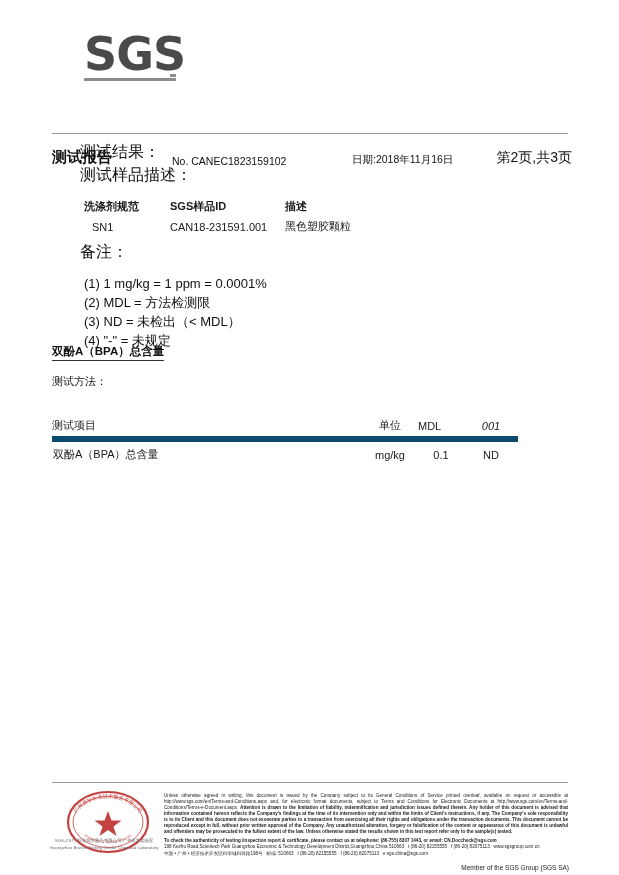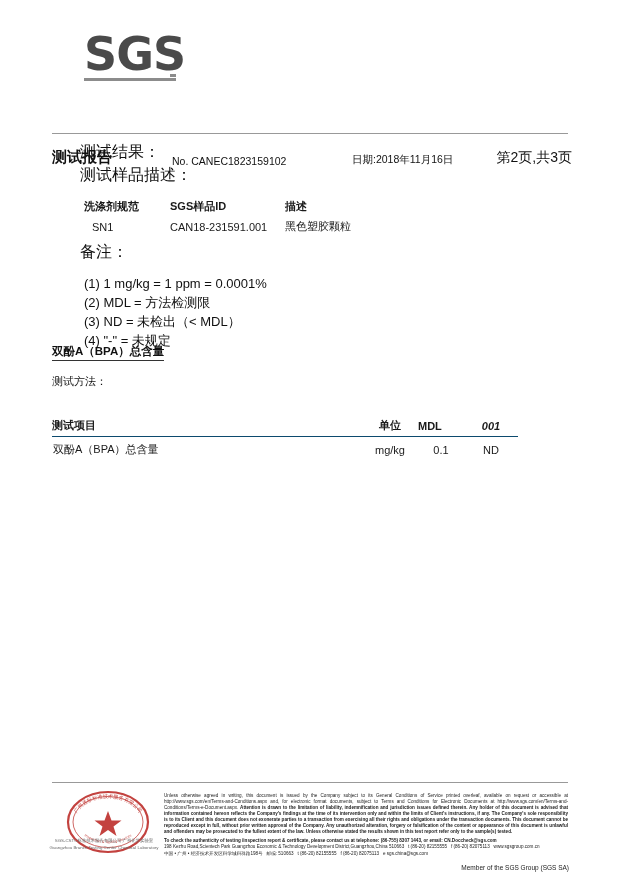--- a/index.html
+++ b/index.html
@@ -170,23 +170,23 @@
   
   .res-table {
     position: absolute;
     left: 52px;
     top: 418px;
     width: 466px;
     font-size: 11px;
     border-collapse: collapse;
   }
   .res-table thead th {
-    font-weight: bold;
+    font-weight: normal;
     padding: 0 0 3px 0;
-    border-bottom: 1px solid #0c4a6e;
+    border-bottom: 6px solid #0c4a6e;
     white-space: nowrap;
   }
   .res-table thead th.c-item { text-align: left; width: 310px; }
   .res-table thead th.c-unit { text-align: center; width: 56px; }
   .res-table thead th.c-mdl  { text-align: left; width: 46px; }
   .res-table thead th.c-res  { text-align: center; width: 54px; font-style: italic; }
   .res-table tbody td {
     padding-top: 5px;
     white-space: nowrap;
   }

